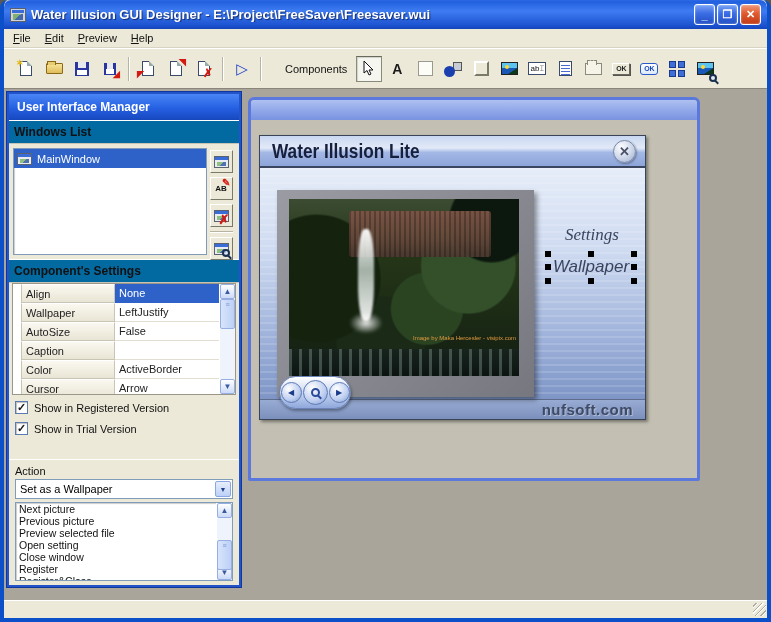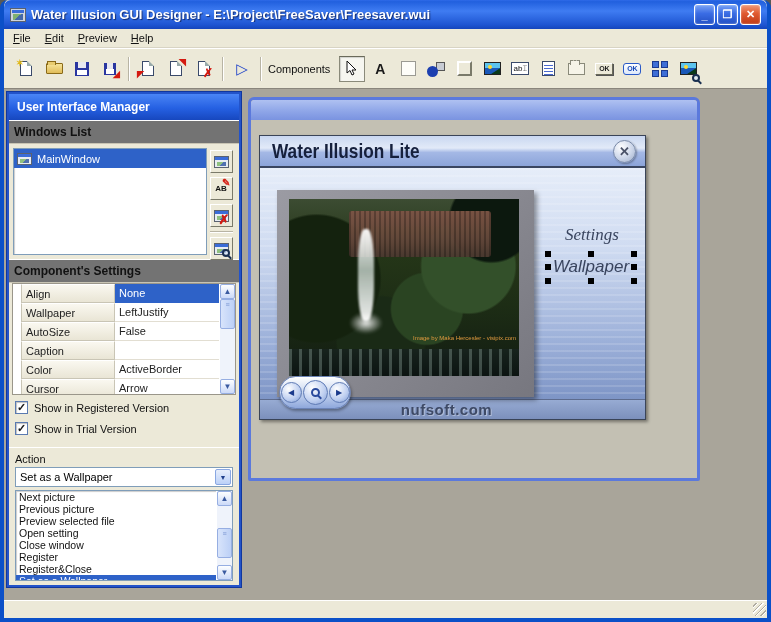--- a/index.html
+++ b/index.html
@@ -21,21 +21,21 @@
   .winbtn.close{background:linear-gradient(180deg,#f09878 0%,#e05a30 45%,#c03a16 100%);}
   
   .menubar{height:19px;background:#ECE9D8;display:flex;align-items:center;padding-left:2px;border-bottom:1px solid #d8d4c4;}
   .menu-item{font-size:11px;color:#111;padding:2px 7px;}
   .menu-item::first-letter{text-decoration:underline;}
   
   .toolbar{height:40px;background:#ECE9D8;border-top:1px solid #fff;display:flex;align-items:center;padding-left:8px;}
   .tbtn{width:26px;height:26px;margin:0 1px;display:flex;align-items:center;justify-content:center;position:relative;border:1px solid transparent;flex:none;}
   .tbtn.pressed{background:#F6F6F0;border:1px solid #8a8a7a;border-top-color:#6a6a5a;box-shadow:inset 1px 1px 1px rgba(0,0,0,.15);}
   .tsep{width:2px;height:24px;margin:0 4px;border-left:1px solid #b8b4a4;border-right:1px solid #fff;flex:none;}
-  .tlabel{font-size:11px;color:#111;margin:0 8px 0 2px;}
+  .tlabel{font-size:11px;color:#111;margin:0 8px 0 19px;}
   
   .i-doc{width:12px;height:15px;background:#fff;border:1px solid #3a4a6a;position:relative;}
   .i-doc::before{content:"";position:absolute;right:-1px;top:-1px;border-style:solid;border-width:0 5px 5px 0;border-color:transparent #ECE9D8 #9aa transparent;}
   .corner-glyph{position:absolute;font-size:9px;line-height:9px;font-weight:bold;}
   .i-folder{width:17px;height:11px;background:linear-gradient(180deg,#f6e49a,#e0bc58);border:1px solid #8a6a18;border-radius:1px;position:relative;}
   .i-folder::before{content:"";position:absolute;top:-3px;left:0;width:7px;height:3px;background:#e8cc70;border:1px solid #8a6a18;border-bottom:none;}
   .i-save{width:14px;height:14px;background:#2a36a0;position:relative;}
   .i-save::before{content:"";position:absolute;left:3px;right:3px;top:0;height:6px;background:#e8e8f0;}
   .i-save::after{content:"";position:absolute;left:2px;right:2px;bottom:1px;height:5px;background:#fff;}
   .i-run{color:#1a3ec8;font-size:15px;line-height:15px;}
@@ -62,21 +62,21 @@
   .i-mag{position:absolute;right:0;bottom:-1px;width:8px;height:8px;border:2px solid #1a3050;border-radius:50%;background:rgba(220,235,250,.7);}
   .i-mag::after{content:"";position:absolute;right:-4px;bottom:-3px;width:5px;height:2px;background:#1a3050;transform:rotate(45deg);}
   .red{color:#d41a10;}
   
   .workarea{position:relative;width:763px;height:512px;background:#A9A59A;border-top:1px solid #8a867c;overflow:hidden;}
   
   .uim{position:absolute;left:3px;top:3px;width:234px;height:495px;background:#ECE9D8;
     border:2px solid #2353C9;box-shadow:0 0 0 1px #11379E;display:flex;flex-direction:column;}
   .uim-header{height:26px;background:linear-gradient(180deg,#4A85F6 0%,#2560E2 55%,#1747BE 100%);
     color:#fff;font-size:12px;font-weight:bold;display:flex;align-items:center;padding-left:8px;flex:none;}
-  .sec-header{height:24px;background:#737373;border-top:1px solid #fff;border-bottom:1px solid #c8c4b4;
+  .sec-header{height:24px;background:#0369a1;border-top:1px solid #fff;border-bottom:1px solid #c8c4b4;
     font-size:12px;font-weight:bold;color:#111;display:flex;align-items:center;padding-left:5px;flex:none;}
   .wl-body{height:115px;display:flex;padding:4px;flex:none;}
   .wl-list{flex:1;background:#fff;border:1px solid #7F9DB9;box-shadow:inset 1px 1px 1px rgba(0,0,0,.2);overflow:hidden;}
   .wl-item{height:19px;display:flex;align-items:center;font-size:11px;padding-left:3px;gap:5px;}
   .wl-item.sel{background:#2E62C8;color:#fff;}
   .mini-win{width:15px;height:12px;background:#e8ecf2;border:1px solid #5a6270;position:relative;flex:none;}
   .mini-win::before{content:"";position:absolute;left:0;right:0;top:0;height:3px;background:#3a6cd8;}
   .mini-win::after{content:"";position:absolute;left:2px;right:2px;top:5px;bottom:1px;background:linear-gradient(135deg,#8fc080 0 50%,#5070b0 50% 100%);}
   .wl-btncol{width:28px;display:flex;flex-direction:column;align-items:center;padding-top:2px;}
   .sbtn{width:23px;height:23px;margin-bottom:4px;background:#ECE9D8;border:1px solid #fff;border-right-color:#7a7a6a;border-bottom-color:#7a7a6a;
@@ -99,21 +99,21 @@
   .xsb .track{flex:1;position:relative;}
   .xsb .thumb{position:absolute;left:0;right:0;background:linear-gradient(90deg,#D8E4FB,#BCD0F6);border:1px solid #96AEE2;border-radius:2px;
     color:#7A96D2;font-size:7px;line-height:9px;text-align:center;overflow:hidden;}
   
   .checks{padding:6px 6px 2px;flex:none;}
   .chk-row{display:flex;align-items:center;margin-bottom:8px;}
   .chk-box{width:13px;height:13px;background:#fff;border:1px solid #5A7AB0;box-shadow:inset 1px 1px 1px rgba(0,0,0,.25);
     font-size:11px;line-height:11px;font-weight:bold;color:#1a1a1a;text-align:center;margin-right:6px;flex:none;}
   .chk-label{font-size:11px;color:#111;}
   
-  .action-label{font-size:11px;color:#111;padding:5px 6px 2px;border-top:1px solid #fff;margin-top:2px;flex:none;}
+  .action-label{font-size:11px;color:#111;padding:5px 6px 2px;border-top:1px solid #fff;margin-top:14px;flex:none;}
   .combo{height:20px;margin:0 6px;background:#fff;border:1px solid #7F9DB9;position:relative;font-size:11px;
     display:flex;align-items:center;padding-left:4px;flex:none;}
   .combo-btn{position:absolute;right:1px;top:1px;bottom:1px;width:16px;background:linear-gradient(180deg,#E7EEFB,#BCD1F8);
     border:1px solid #89A7E2;border-radius:2px;color:#20408C;font-size:7px;display:flex;align-items:center;justify-content:center;}
   .action-list{flex:1;margin:3px 6px 4px;background:#fff;border:1px solid #7F9DB9;box-shadow:inset 1px 1px 1px rgba(0,0,0,.2);
     display:flex;overflow:hidden;}
   .al-items{flex:1;display:flex;flex-direction:column;overflow:hidden;}
   .al-item{height:12px;flex:none;font-size:10.5px;line-height:12px;padding-left:3px;color:#111;white-space:nowrap;}
   .al-item.sel{background:#2E62C8;color:#fff;}
   
@@ -129,21 +129,21 @@
   .skin-title-text{font-size:21px;font-weight:bold;color:#16203C;transform:scaleX(.82);transform-origin:left center;
     margin-left:12px;letter-spacing:0;white-space:nowrap;}
   .skin-close{position:absolute;right:9px;top:4px;width:23px;height:23px;border-radius:50%;
     background:radial-gradient(circle at 35% 30%,#FEFEFF,#CCD6E9 55%,#9DACC8);border:1px solid #7A8AA8;
     color:#4A5268;font-size:13px;font-weight:bold;display:flex;align-items:center;justify-content:center;box-shadow:1px 1px 2px rgba(0,0,0,.3);}
   .skin-body{position:relative;height:231px;overflow:visible;
     background:linear-gradient(180deg,#E6EDF9 0%,#CFDBF1 35%,#9CB0D9 75%,#7E95C6 100%);}
   .skin-body::before{content:"";position:absolute;inset:0;
     background:repeating-linear-gradient(180deg,rgba(255,255,255,.14) 0 2px,rgba(0,0,0,0) 2px 7px);}
   .skin-footer{height:20px;background:linear-gradient(180deg,#97ABD3,#7C90BC);border-top:1px solid #5E6C8E;
-    display:flex;align-items:center;justify-content:center;padding-right:12px;}
+    display:flex;align-items:center;justify-content:flex-end;padding-right:12px;}
   .nufsoft{font-size:15px;font-weight:bold;color:#3E4A66;text-shadow:1px 1px 0 rgba(255,255,255,.35);letter-spacing:.5px;}
   
   .photo-panel{position:absolute;left:17px;top:22px;width:257px;height:207px;
     background:linear-gradient(135deg,#9B9BA3,#77777F);box-shadow:3px 3px 5px rgba(0,0,0,.4);z-index:2;}
   .photo{position:absolute;left:12px;top:9px;width:230px;height:177px;overflow:hidden;
     background:
      radial-gradient(circle at 88% 12%,#0C180E 0 16%,transparent 17%),
      radial-gradient(circle at 78% 38%,#33502A 0 22%,transparent 23%),
      radial-gradient(circle at 60% 62%,#2A4422 0 20%,transparent 21%),
      radial-gradient(circle at 12% 45%,#14220E 0 28%,transparent 29%),

